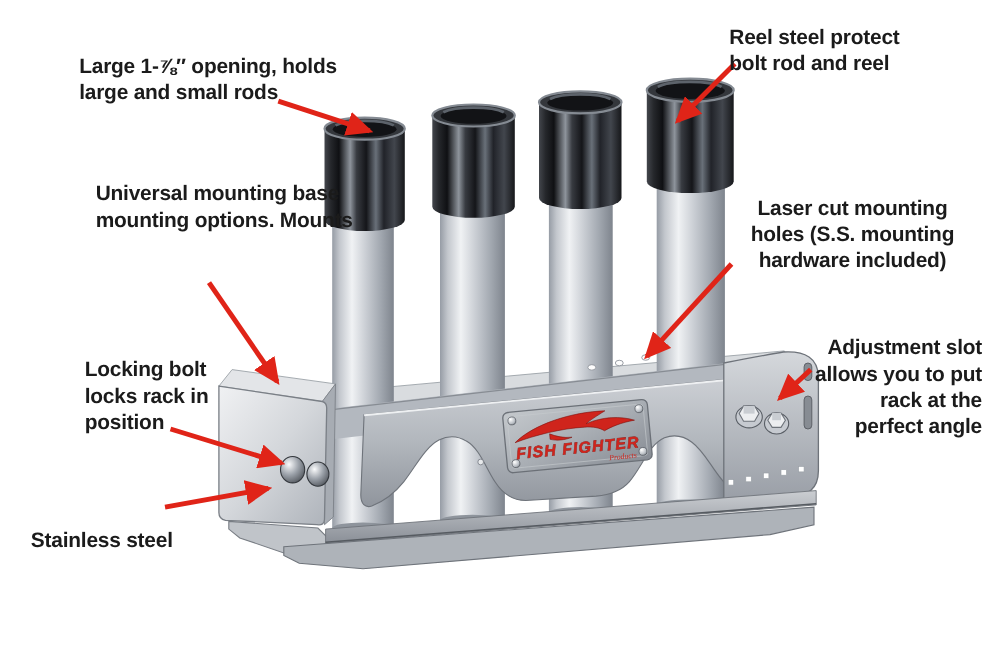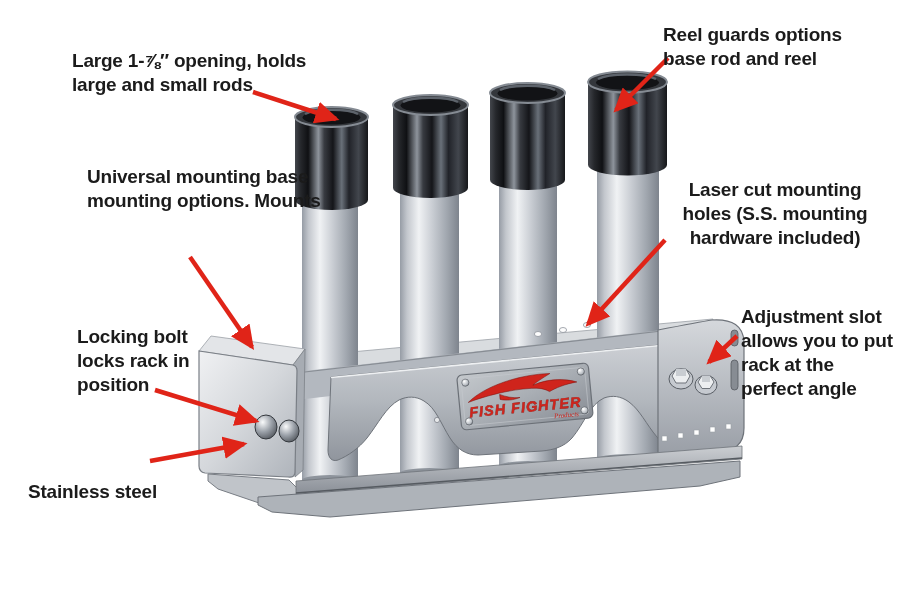--- a/index.html
+++ b/index.html
@@ -204,42 +204,42 @@
     <line x1="150" y1="461" x2="244" y2="444" marker-end="url(#ah)"></line>
   </g>
 </svg>
 
 <div class="callout" style="left:72px;top:49px;">
   <div>Large 1-⅞″ opening, holds</div>
   <div>large and small rods</div>
 </div>
 
 <div class="callout" style="left:663px;top:23px;">
-  <div>Reel guards options</div>
-  <div>base rod and reel</div>
+  <div>Reel steel protect</div>
+  <div>bolt rod and reel</div>
 </div>
 
 <div class="callout" style="left:43px;top:165px;margin-left:44px;">
   <div>Universal mounting base</div>
   <div>mounting options. Mounts</div>
 </div>
 
 <div class="callout" style="left:77px;top:325px;">
   <div>Locking bolt</div>
   <div>locks rack in</div>
   <div>position</div>
 </div>
 
 <div class="callout center" style="left:680px;top:178px;width:190px;">
   <div>Laser cut mounting</div>
   <div>holes (S.S. mounting</div>
   <div>hardware included)</div>
 </div>
 
-<div class="callout" style="left:741px;top:305px;">
+<div class="callout" style="left:741px;top:305px;text-align:right;">
   <div>Adjustment slot</div>
   <div>allows you to put</div>
   <div>rack at the</div>
   <div>perfect angle</div>
 </div>
 
 <div class="callout" style="left:28px;top:443px;margin-top:37px;">
   <div>Stainless steel</div>
 </div>
 

